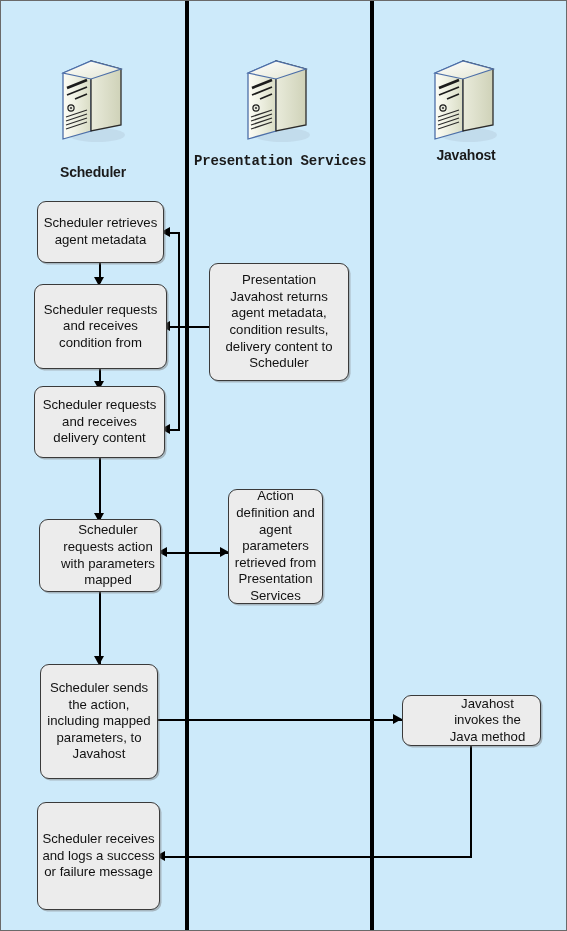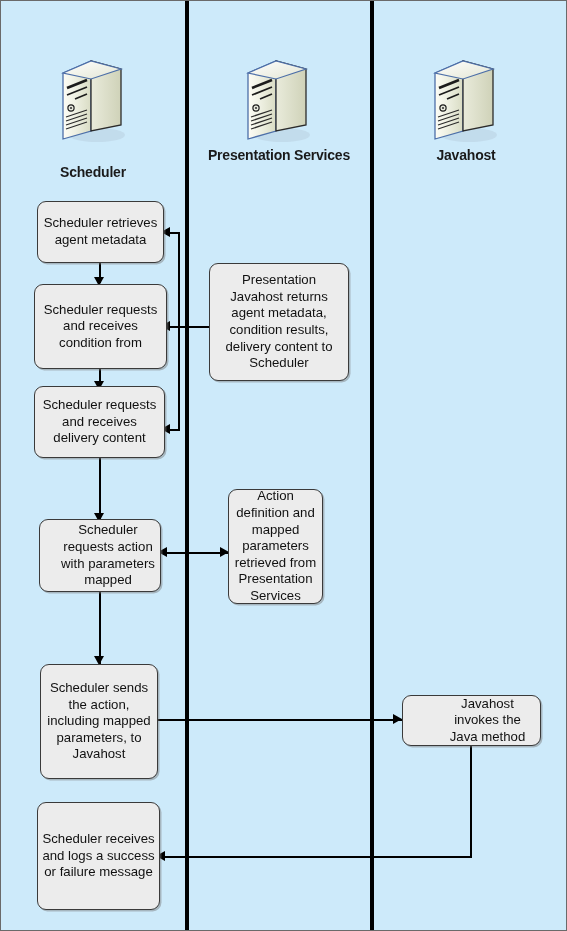--- a/index.html
+++ b/index.html
@@ -153,21 +153,21 @@
       <path d="M10 40 L30 32" stroke="#1c1c1c" stroke-width="1.8" fill="none"></path>
       <path d="M18 44 L30 39" stroke="#1c1c1c" stroke-width="1.6" fill="none"></path>
       <circle cx="14" cy="53" r="3.1" fill="#e8eade" stroke="#1c1c1c" stroke-width="1.2"></circle>
       <circle cx="14" cy="53" r="1.1" fill="#3a3a3a"></circle>
       <path d="M9 62 L30 55" stroke="#2b2b2b" stroke-width="1.2" fill="none"></path>
       <path d="M9 66 L30 59" stroke="#2b2b2b" stroke-width="1.2" fill="none"></path>
       <path d="M9 70 L30 63" stroke="#2b2b2b" stroke-width="1.2" fill="none"></path>
       <path d="M9 74 L30 67" stroke="#2b2b2b" stroke-width="1.2" fill="none"></path>
     </svg>
   </div>
-  <div class="lane-header" style="left:193px; top:146px; width:170px;">Presentation Services</div>
+  <div class="lane-header" style="left:193px; top:152px; width:170px;font-family:Liberation Mono, monospace;">Presentation Services</div>
 
   <div class="server-icon" style="left:428px; top:54px;">
     <svg viewBox="0 0 72 92" width="72" height="92" aria-hidden="true">
       <ellipse cx="40" cy="80" rx="28" ry="7" fill="#b9cfe0" opacity="0.55"></ellipse>
       <path d="M6 18 L34 6 L34 76 L6 84 Z" fill="url(#gFront)" stroke="#4d6fa8" stroke-width="1.3"></path>
       <path d="M34 6 L64 14 L64 70 L34 76 Z" fill="url(#gSide)" stroke="#2b2b2b" stroke-width="1.3"></path>
       <path d="M6 18 L34 6 L64 14 L34 24 Z" fill="url(#gTop)" stroke="#4d6fa8" stroke-width="1.2"></path>
       <path d="M10 33 L30 25" stroke="#1c1c1c" stroke-width="2.6" fill="none"></path>
       <path d="M10 40 L30 32" stroke="#1c1c1c" stroke-width="1.8" fill="none"></path>
       <path d="M18 44 L30 39" stroke="#1c1c1c" stroke-width="1.6" fill="none"></path>
@@ -238,20 +238,20 @@
 
   <div class="pbox" style="left:36px; top:801px; width:123px; height:108px;">
     <span>Scheduler receives and logs a success or failure message</span>
   </div>
 
   <div class="pbox" style="left:208px; top:262px; width:140px; height:118px;">
     <span>Presentation Javahost returns agent metadata, condition results, delivery content to Scheduler</span>
   </div>
 
   <div class="pbox" style="left:227px; top:488px; width:95px; height:115px;">
-    <span>Action definition and mapped parameters retrieved from Presentation Services</span>
+    <span>Action definition and agent parameters retrieved from Presentation Services</span>
   </div>
 
   <div class="pbox" style="left:401px; top:694px; width:139px; height:51px;padding-left:36px;">
     <span>Javahost invokes the Java method</span>
   </div>
 
 </div>
 
 </body></html>

